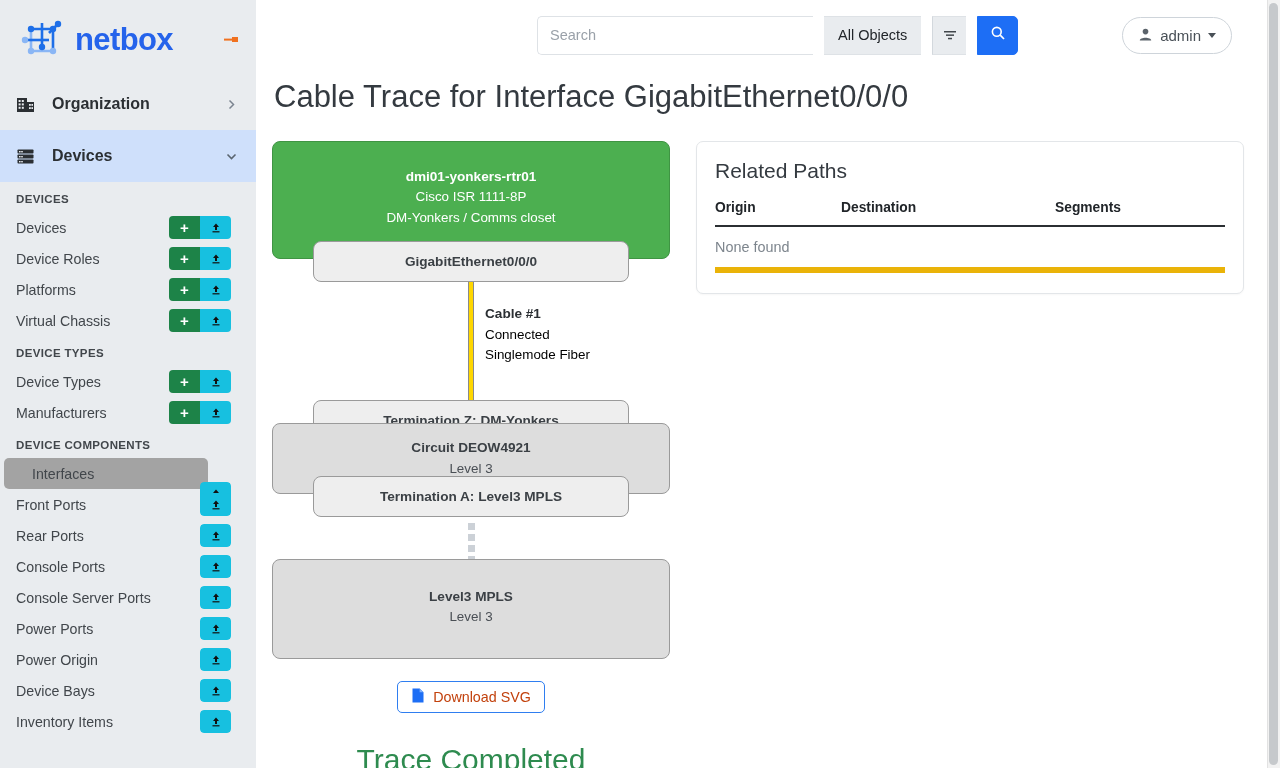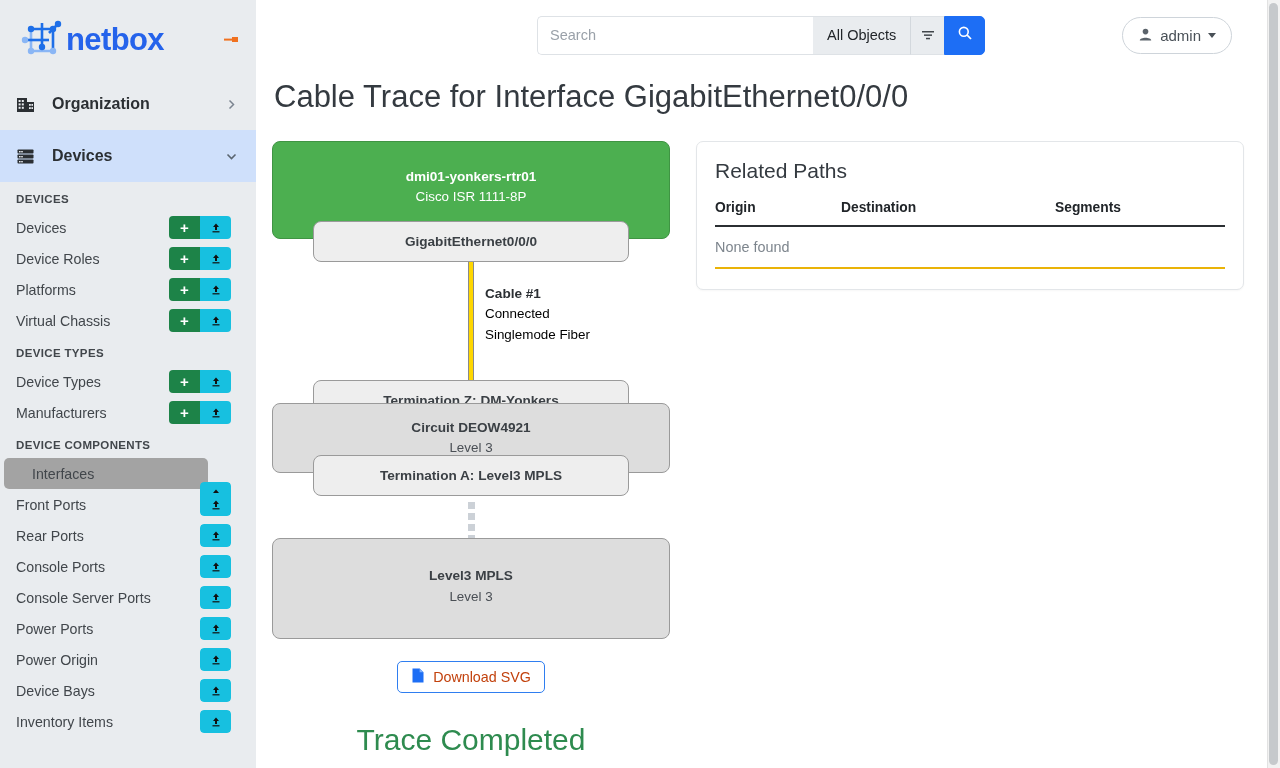--- a/index.html
+++ b/index.html
@@ -19,21 +19,21 @@
     background: #e9ecef;
     flex: 0 0 256px;
     overflow: hidden;
     position: relative;
   }
   .brand {
     height: 78px;
     display: flex; align-items: center;
     padding: 0 16px 0 20px;
   }
-  .brand-logo { display:flex; align-items:center; gap:0; }
+  .brand-logo { display:flex; align-items:center; gap:9px; }
   .brand-mark { width: 46px; height: 42px; }
   .brand-word {
     font-size: 31px; font-weight: 700; color: #2563eb;
     letter-spacing: -0.6px; line-height: 1;
   }
   .pin-icon { margin-left: auto; color: #f0711f; display:flex; align-items:center; }
 
   .nav-group {
     display: flex; align-items: center;
     height: 52px; padding: 0 18px 0 16px;
@@ -71,21 +71,21 @@
 
   
   #main {
     flex: 1 1 auto; height: 768px; background: #fff;
     overflow: hidden; position: relative;
   }
   .topbar {
     height: 70px; display: flex; align-items: center;
     padding: 0 24px 0 0; position: relative;
   }
-  .searchwrap { display: flex; align-items: stretch; height: 39px; margin: 0 auto 0 281px; }
+  .searchwrap { display: flex; align-items: stretch; height: 39px; margin: 0 auto 0 281px; gap: 11px; }
   .search-input {
     width: 276px; height: 39px;
     border: 1px solid #dee2e6; border-right: none;
     border-radius: 5px 0 0 5px;
     padding: 0 12px; font-size: 14.5px; color: #212529;
     background: #fff; outline: none;
     font-family: "Liberation Sans", sans-serif;
   }
   .search-input::placeholder { color: #9aa1a9; }
   .search-scope {
@@ -196,21 +196,21 @@
   .card-title { font-size: 21px; color: #343a40; font-weight: 400; padding-bottom: 17px; }
   table.rp { width: 100%; border-collapse: collapse; }
   table.rp th {
     text-align: left; font-size: 13.8px; font-weight: 700; color: #212529;
     padding: 0 0 10px 0; border-bottom: 2px solid #2b2f33;
   }
   table.rp th.c-origin { width: 126px; }
   table.rp th.c-dest { width: 214px; }
   table.rp td {
     font-size: 14.4px; color: #7d858d; padding: 12px 0;
-    border-bottom: 2px solid #eab308;
+    border-bottom: 6px solid #eab308;
   }
 
   
   .vscroll {
     position: absolute; right: 0; top: 0; width: 13px; height: 768px;
     background: #f2f2f2; border-left: 1px solid #e2e2e2;
   }
   .vthumb { position: absolute; right: 2px; top: 3px; width: 9px; height: 762px; background: #c6c9cc; border-radius: 5px; }
 </style>
 </head>
@@ -517,20 +517,21 @@
     <h1 class="page-title">Cable Trace for Interface GigabitEthernet0/0/0</h1>
 
     <div class="content">
 
       <div class="trace-col">
         <div class="trace">
 
           <div class="node node-device">
             <div class="t1">dmi01-yonkers-rtr01</div>
             <div class="t2">Cisco ISR 1111-8P</div>
+            <div class="t3">DM-Yonkers / Comms closet</div>
           </div>
 
           <div class="node node-term ov-up">
             <span>GigabitEthernet0/0/0</span>
           </div>
 
           <div class="cable-seg">
             <div class="cable-line"></div>
             <div class="cable-info">
               <div class="l1">Cable #1</div>

